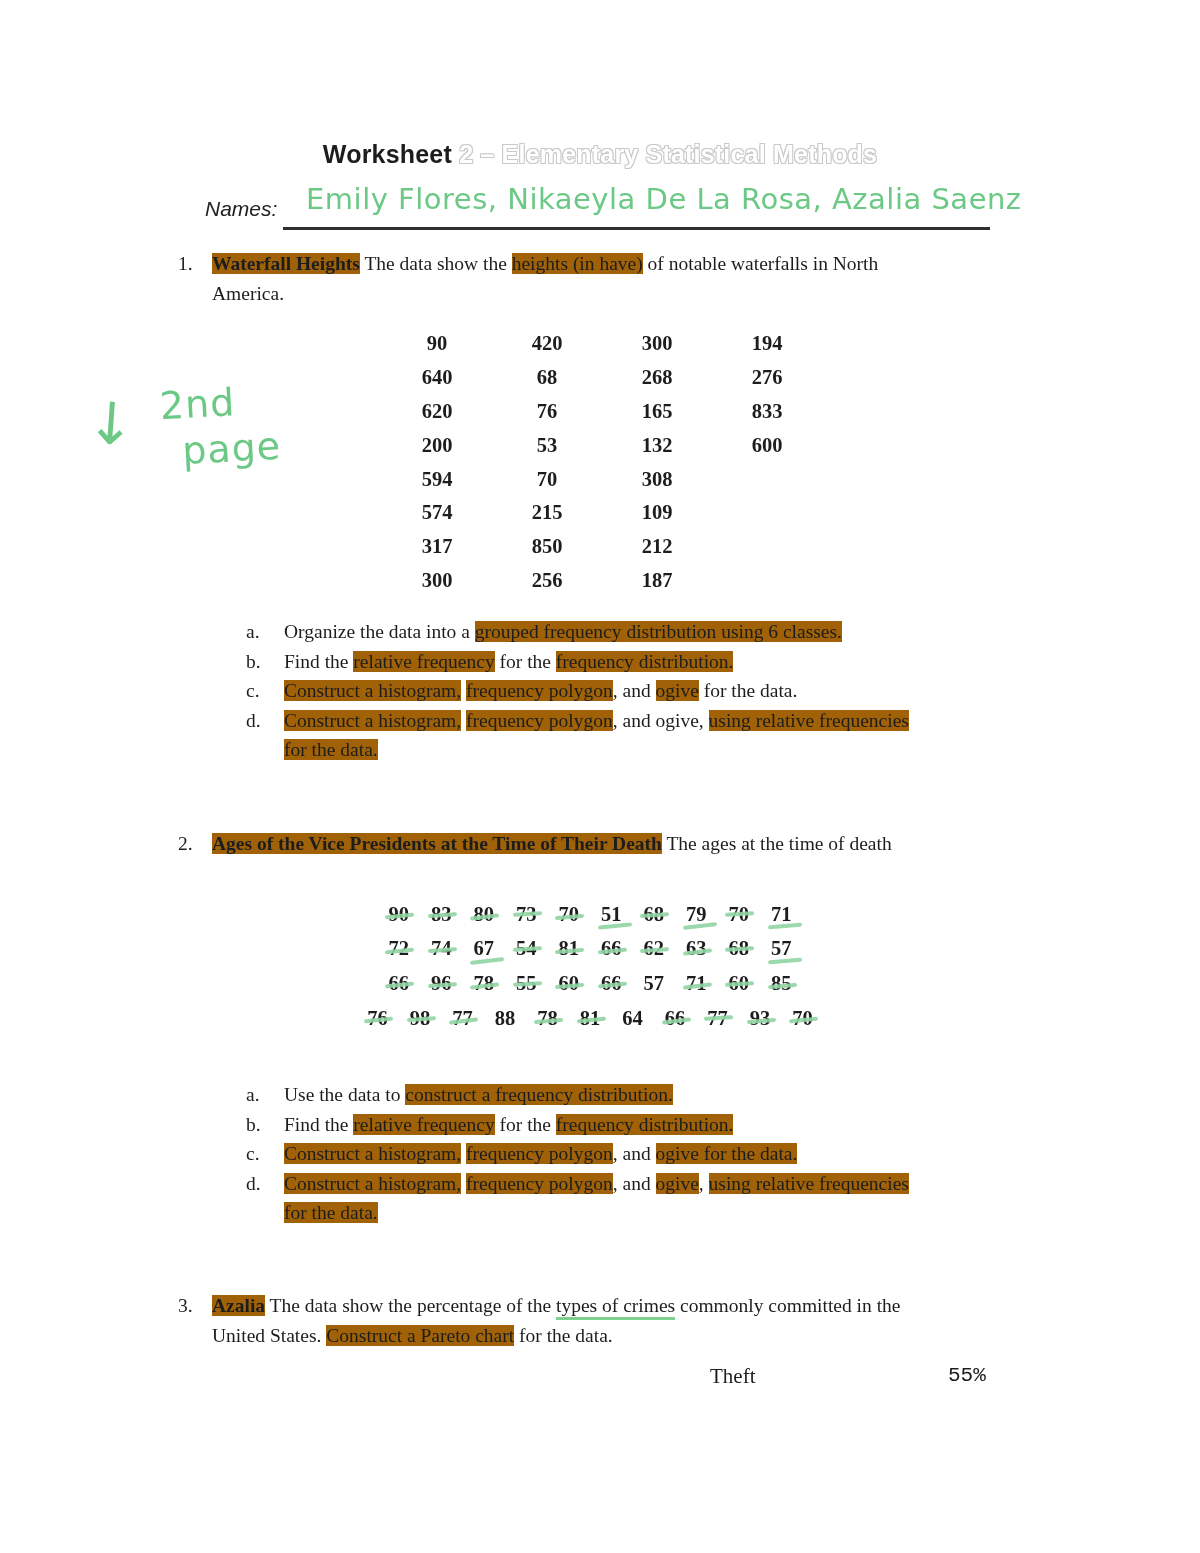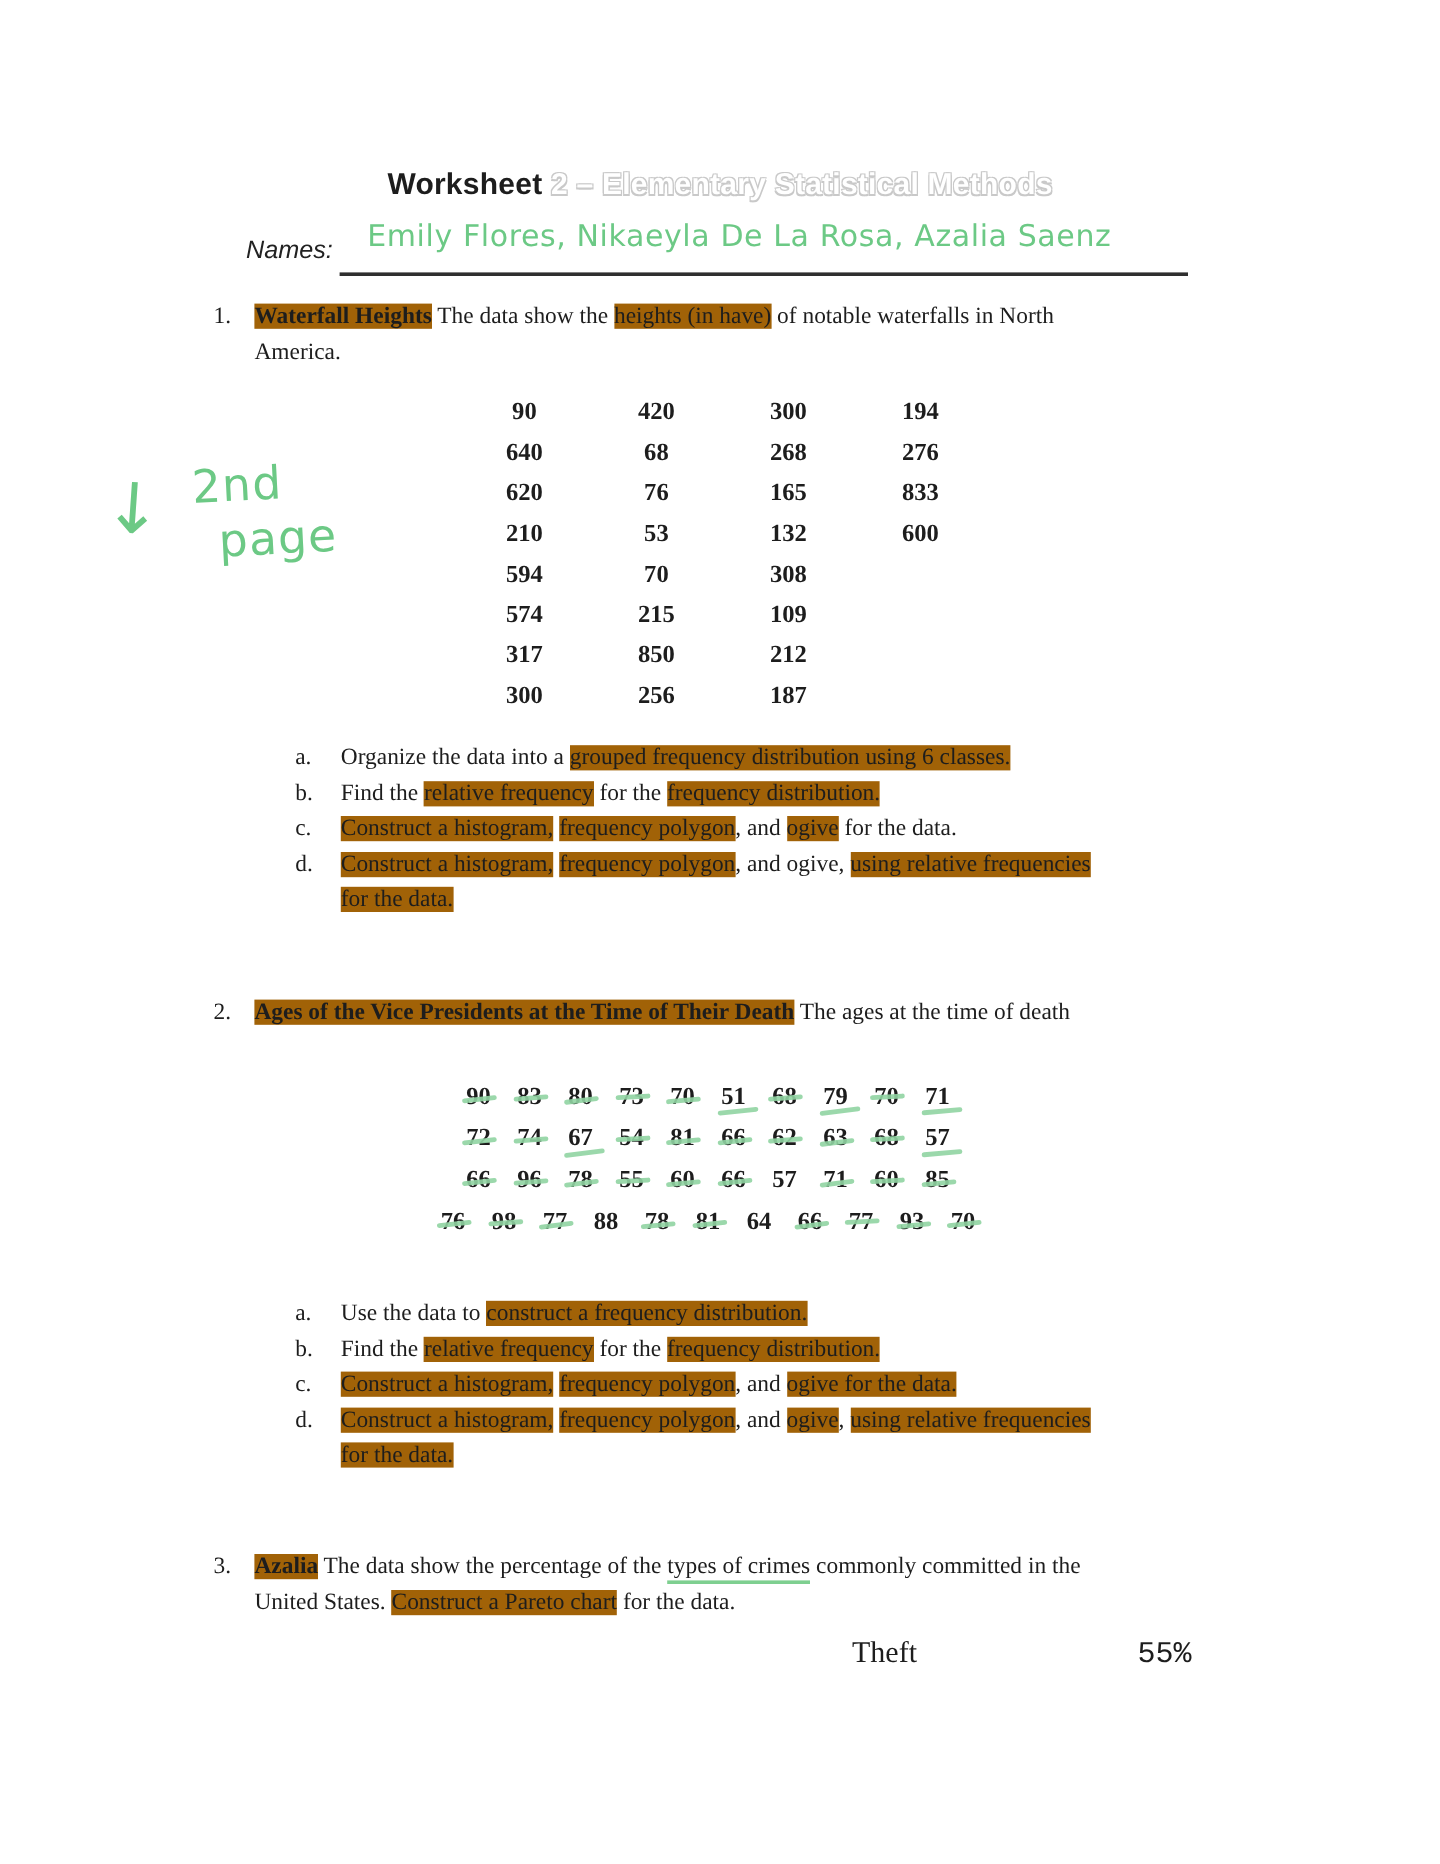--- a/index.html
+++ b/index.html
@@ -12,21 +12,21 @@
          font-family:"Liberation Sans",sans-serif;font-weight:bold;font-size:25px;letter-spacing:.2px;}
   .t-ghost{color:#ffffff;
            text-shadow:-1px -1px 0 #c9c9c9,1px -1px 0 #c9c9c9,-1px 1px 0 #c9c9c9,1px 1px 0 #c9c9c9;}
 
   
   .names-label{position:absolute;left:205px;top:197px;font-family:Liberation Sans, sans-serif;
                font-style:italic;font-size:21px;color:#222;}
   .names-underline{position:absolute;left:283px;top:199px;width:707px;height:28px;
                    border-bottom:3px solid #2f2f2f;}
   .names-hand{position:absolute;left:306px;top:182px;font-family:"DejaVu Sans",sans-serif;
-              font-size:25px;color:#6cc985;white-space:nowrap;letter-spacing:.5px;}
+              font-size:29px;color:#6cc985;white-space:nowrap;letter-spacing:.5px;}
 
   
   .question{position:absolute;left:178px;width:890px;font-size:19.5px;line-height:29.8px;}
   .q1{top:249px;} .q2{top:829px;} .q3{top:1291px;}
   .qnum{position:absolute;left:0;top:0;}
   .qtext{margin-left:34px;}
   .b{font-weight:bold;}
   .hl{background:#a16207;box-decoration-break:clone;-webkit-box-decoration-break:clone;}
   .gul{border-bottom:3px solid #7ecf90;padding-bottom:1px;}
 
@@ -55,21 +55,21 @@
   .ages{position:absolute;left:340px;top:897px;width:500px;
         font-weight:bold;font-size:20.5px;}
   .age-row{display:flex;justify-content:center;gap:20px;height:34.6px;align-items:center;}
   .num{position:relative;padding:0 1px;}
   .mark{position:absolute;left:-10%;right:-20%;height:3.5px;background:#90d4a2;
         border-radius:3px;opacity:.9;}
   .mark.s{top:50%;}
   .mark.u{top:auto;bottom:-2px;right:-40%;}
 
   
-  .crime-row{position:absolute;top:1364px;left:0;width:1158px;font-size:25px;height:30px;}
+  .crime-row{position:absolute;top:1364px;left:0;width:1158px;font-size:21px;height:30px;}
   .crime-label{position:absolute;left:710px;}
   .crime-value{position:absolute;left:948px;font-family:Liberation Mono, monospace;}
 </style>
 </head>
 <body>
 
 <div class="page">
 
   <div class="title">
     <span class="t-main">Worksheet </span><span class="t-ghost">2 – Elementary Statistical Methods</span>
@@ -90,21 +90,21 @@
       <div class="cell">300</div>
       <div class="cell">194</div>
       <div class="cell">640</div>
       <div class="cell">68</div>
       <div class="cell">268</div>
       <div class="cell">276</div>
       <div class="cell">620</div>
       <div class="cell">76</div>
       <div class="cell">165</div>
       <div class="cell">833</div>
-      <div class="cell">210</div>
+      <div class="cell">200</div>
       <div class="cell">53</div>
       <div class="cell">132</div>
       <div class="cell">600</div>
       <div class="cell">594</div>
       <div class="cell">70</div>
       <div class="cell">308</div>
       <div class="cell"></div>
       <div class="cell">574</div>
       <div class="cell">215</div>
       <div class="cell">109</div>

